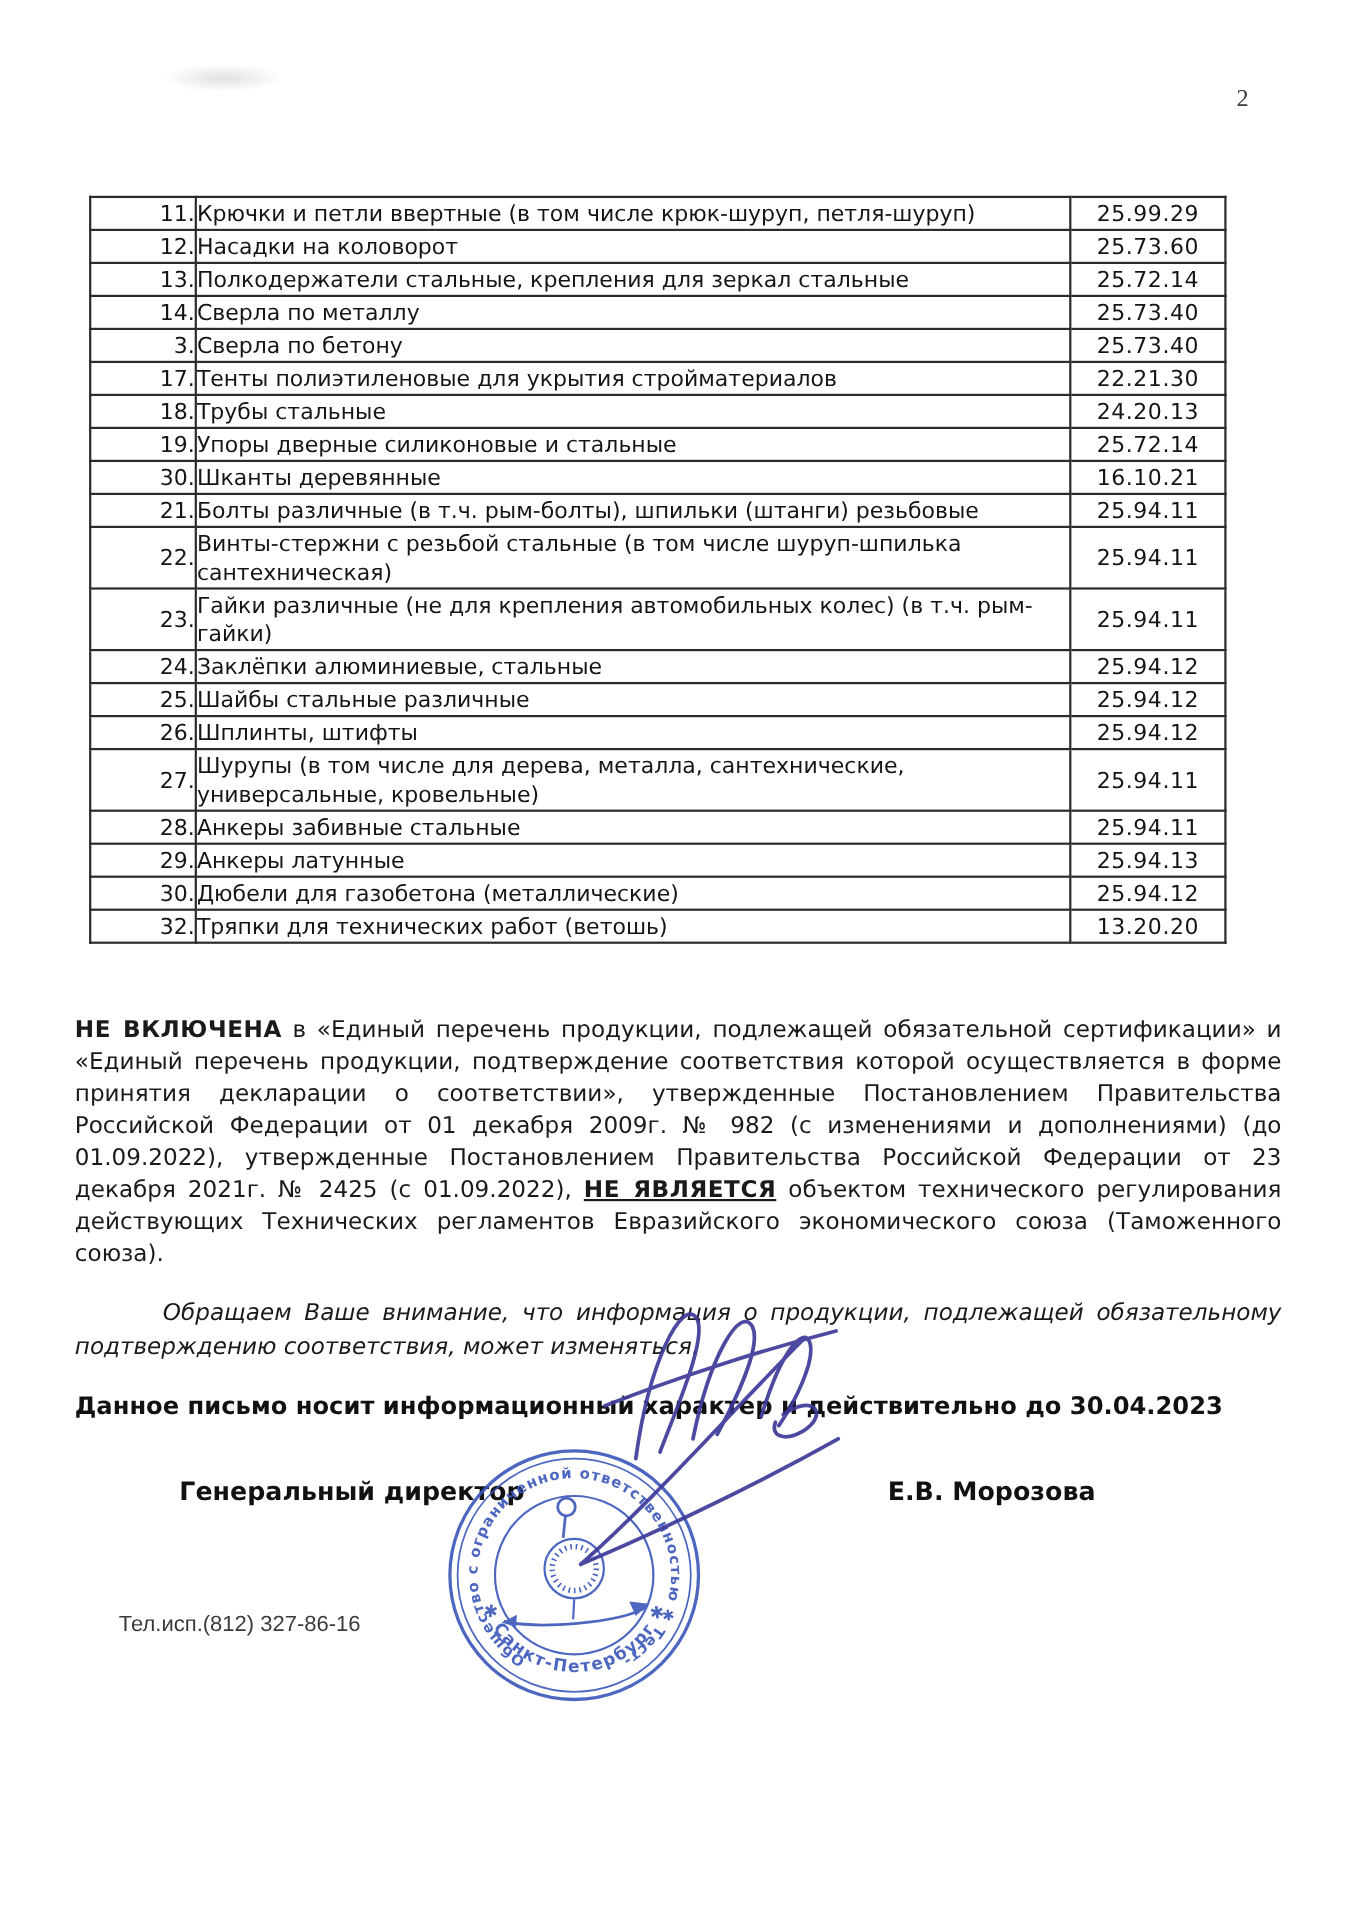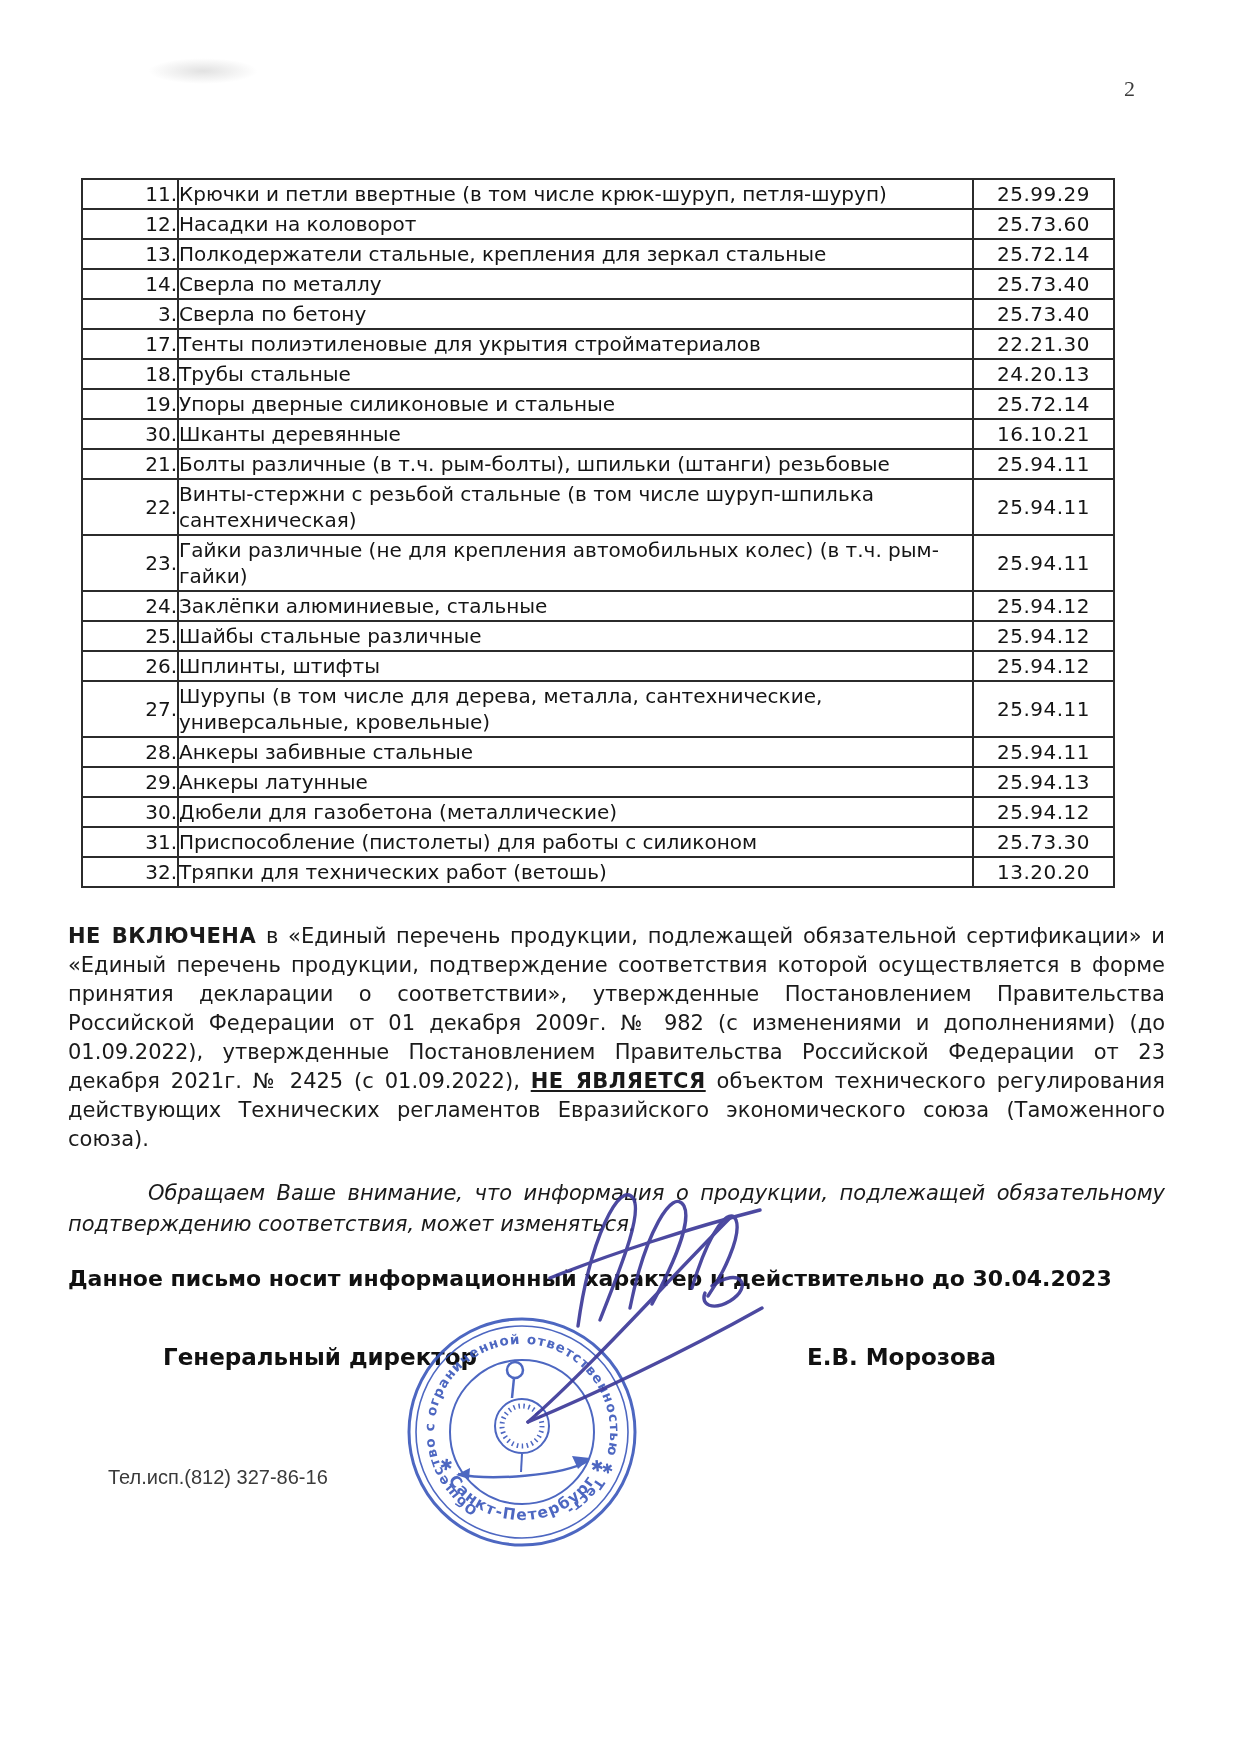--- a/index.html
+++ b/index.html
@@ -153,25 +153,20 @@
         </tr>
       <tr>
           <td class="num">29.</td>
           <td class="desc">Анкеры латунные</td>
           <td class="code">25.94.13</td>
         </tr>
       <tr>
           <td class="num">30.</td>
           <td class="desc">Дюбели для газобетона (металлические)</td>
           <td class="code">25.94.12</td>
-        </tr>
-      <tr>
-          <td class="num">31.</td>
-          <td class="desc">Приспособление (пистолеты) для работы с силиконом</td>
-          <td class="code">25.73.30</td>
         </tr>
       <tr>
           <td class="num">32.</td>
           <td class="desc">Тряпки для технических работ (ветошь)</td>
           <td class="code">13.20.20</td>
         </tr>
     </tbody>
   </table>
 
   <div class="para p1">

